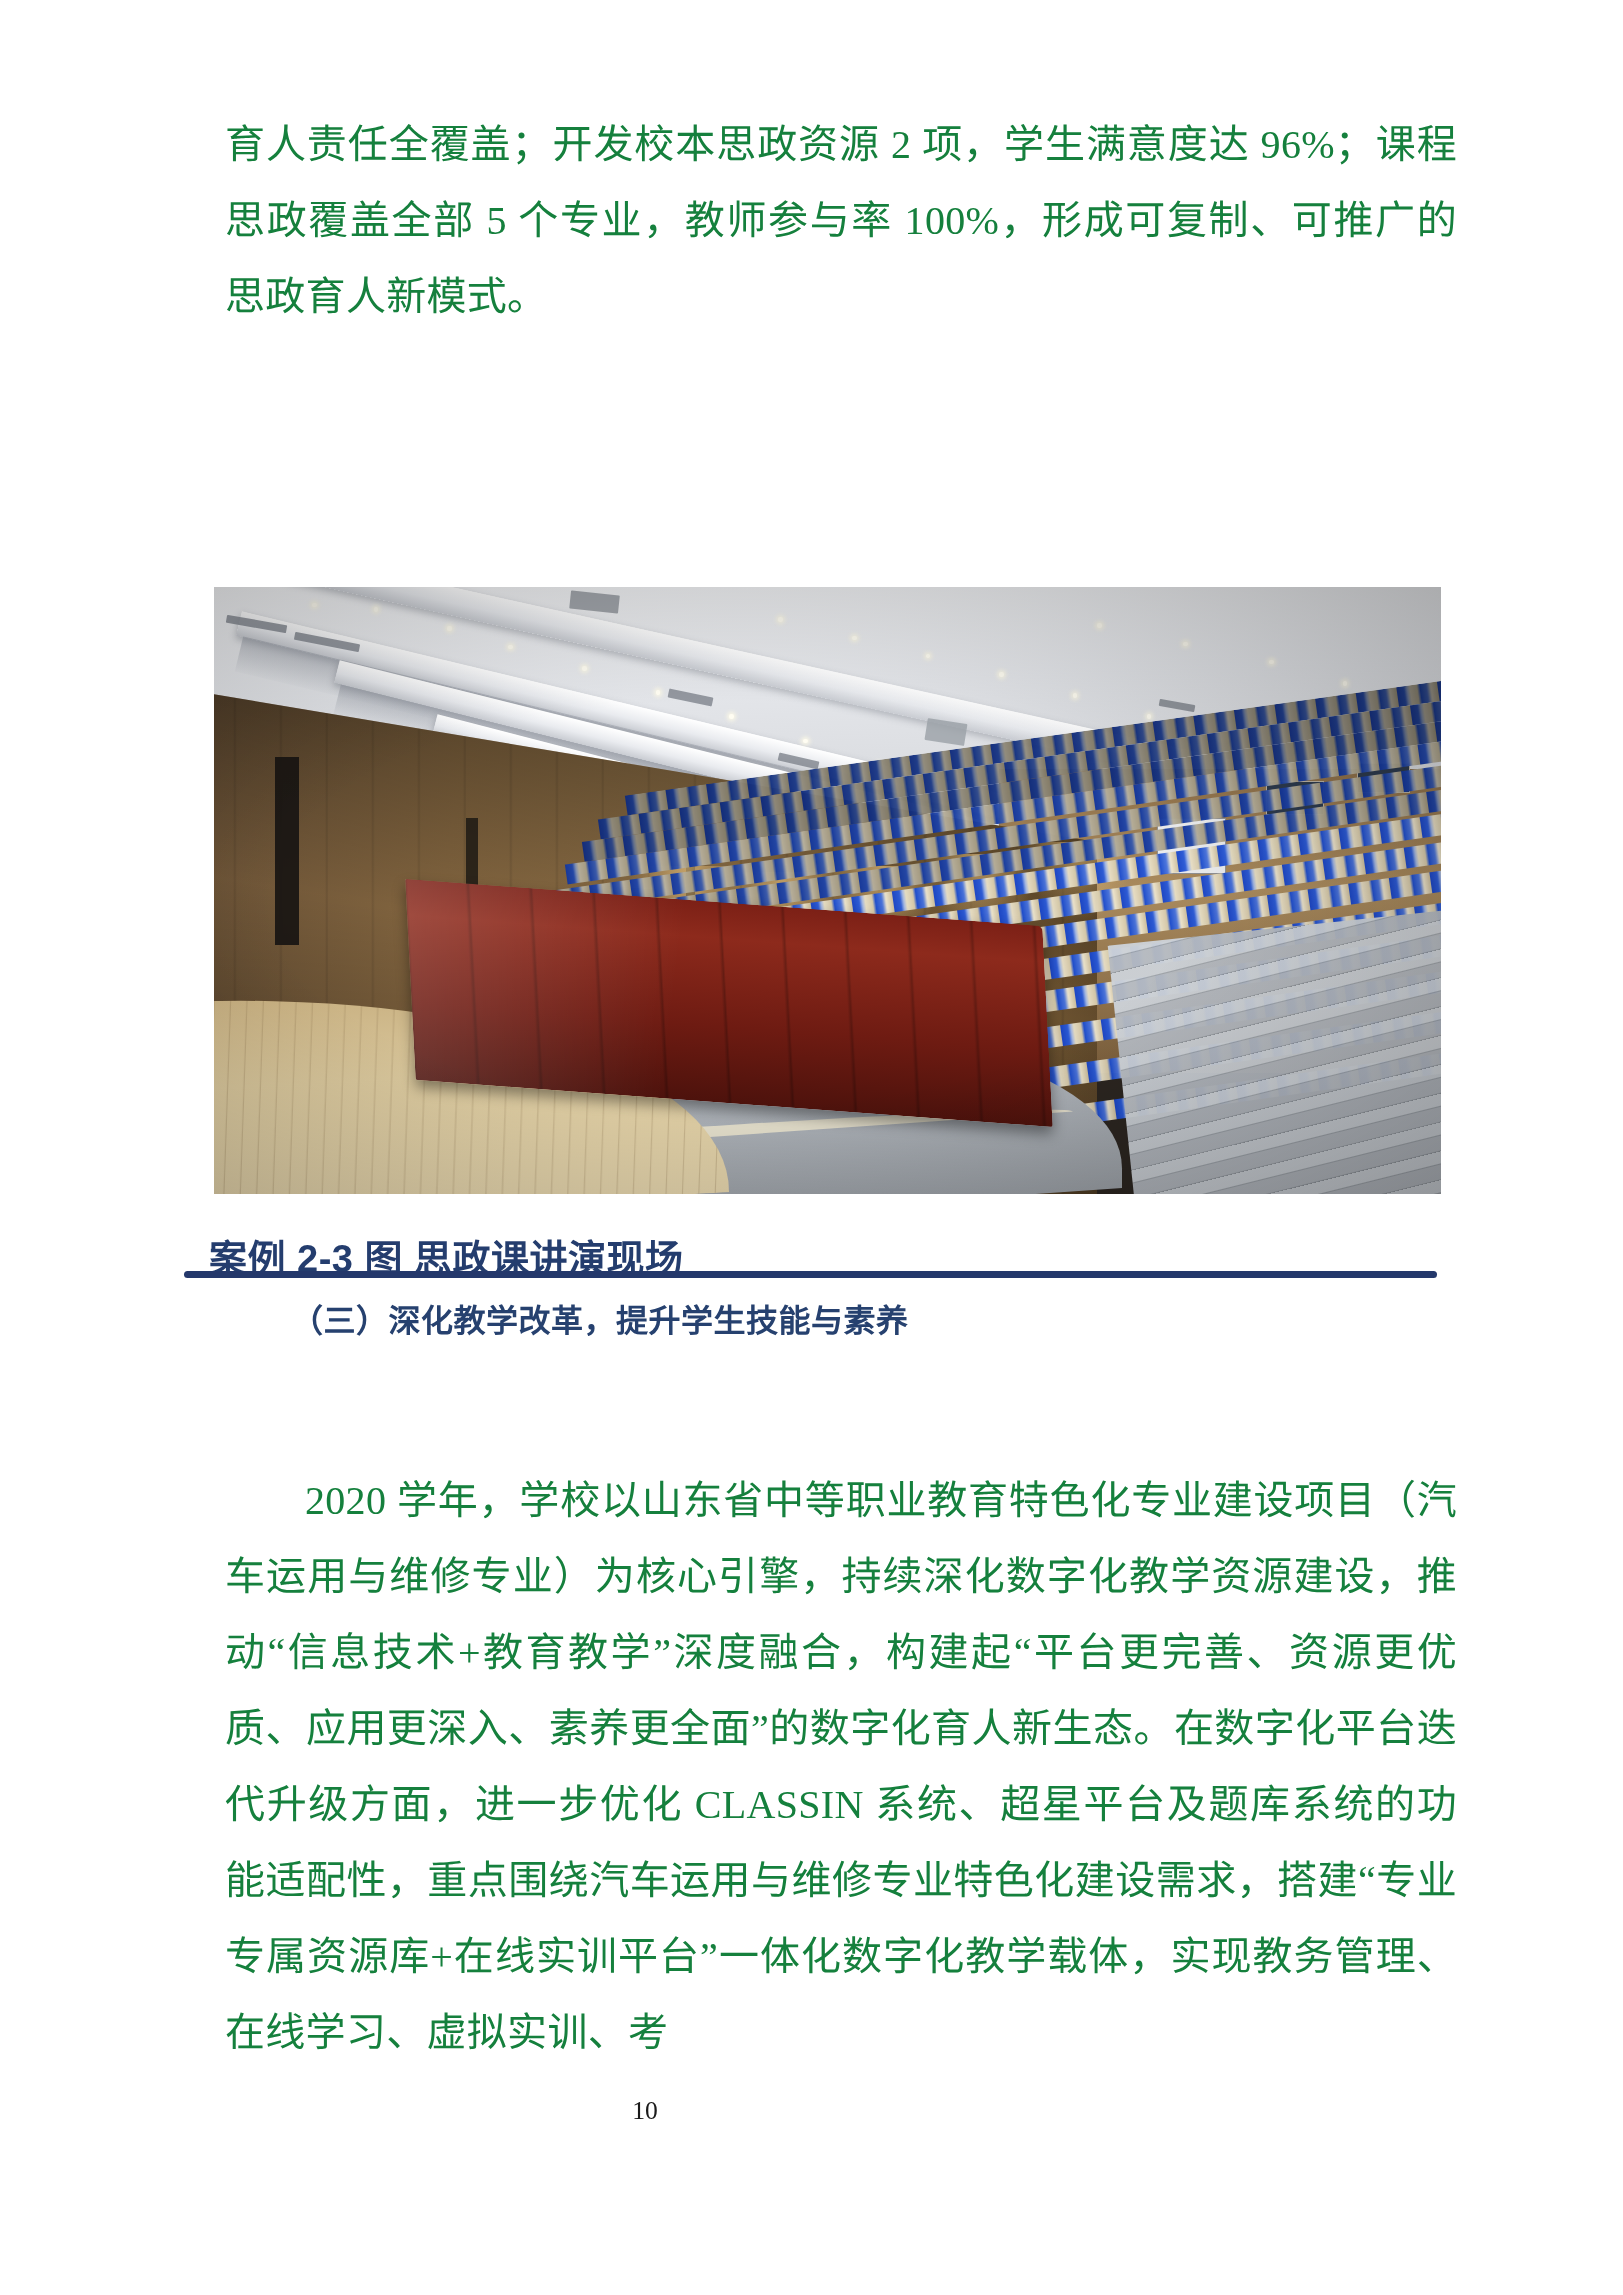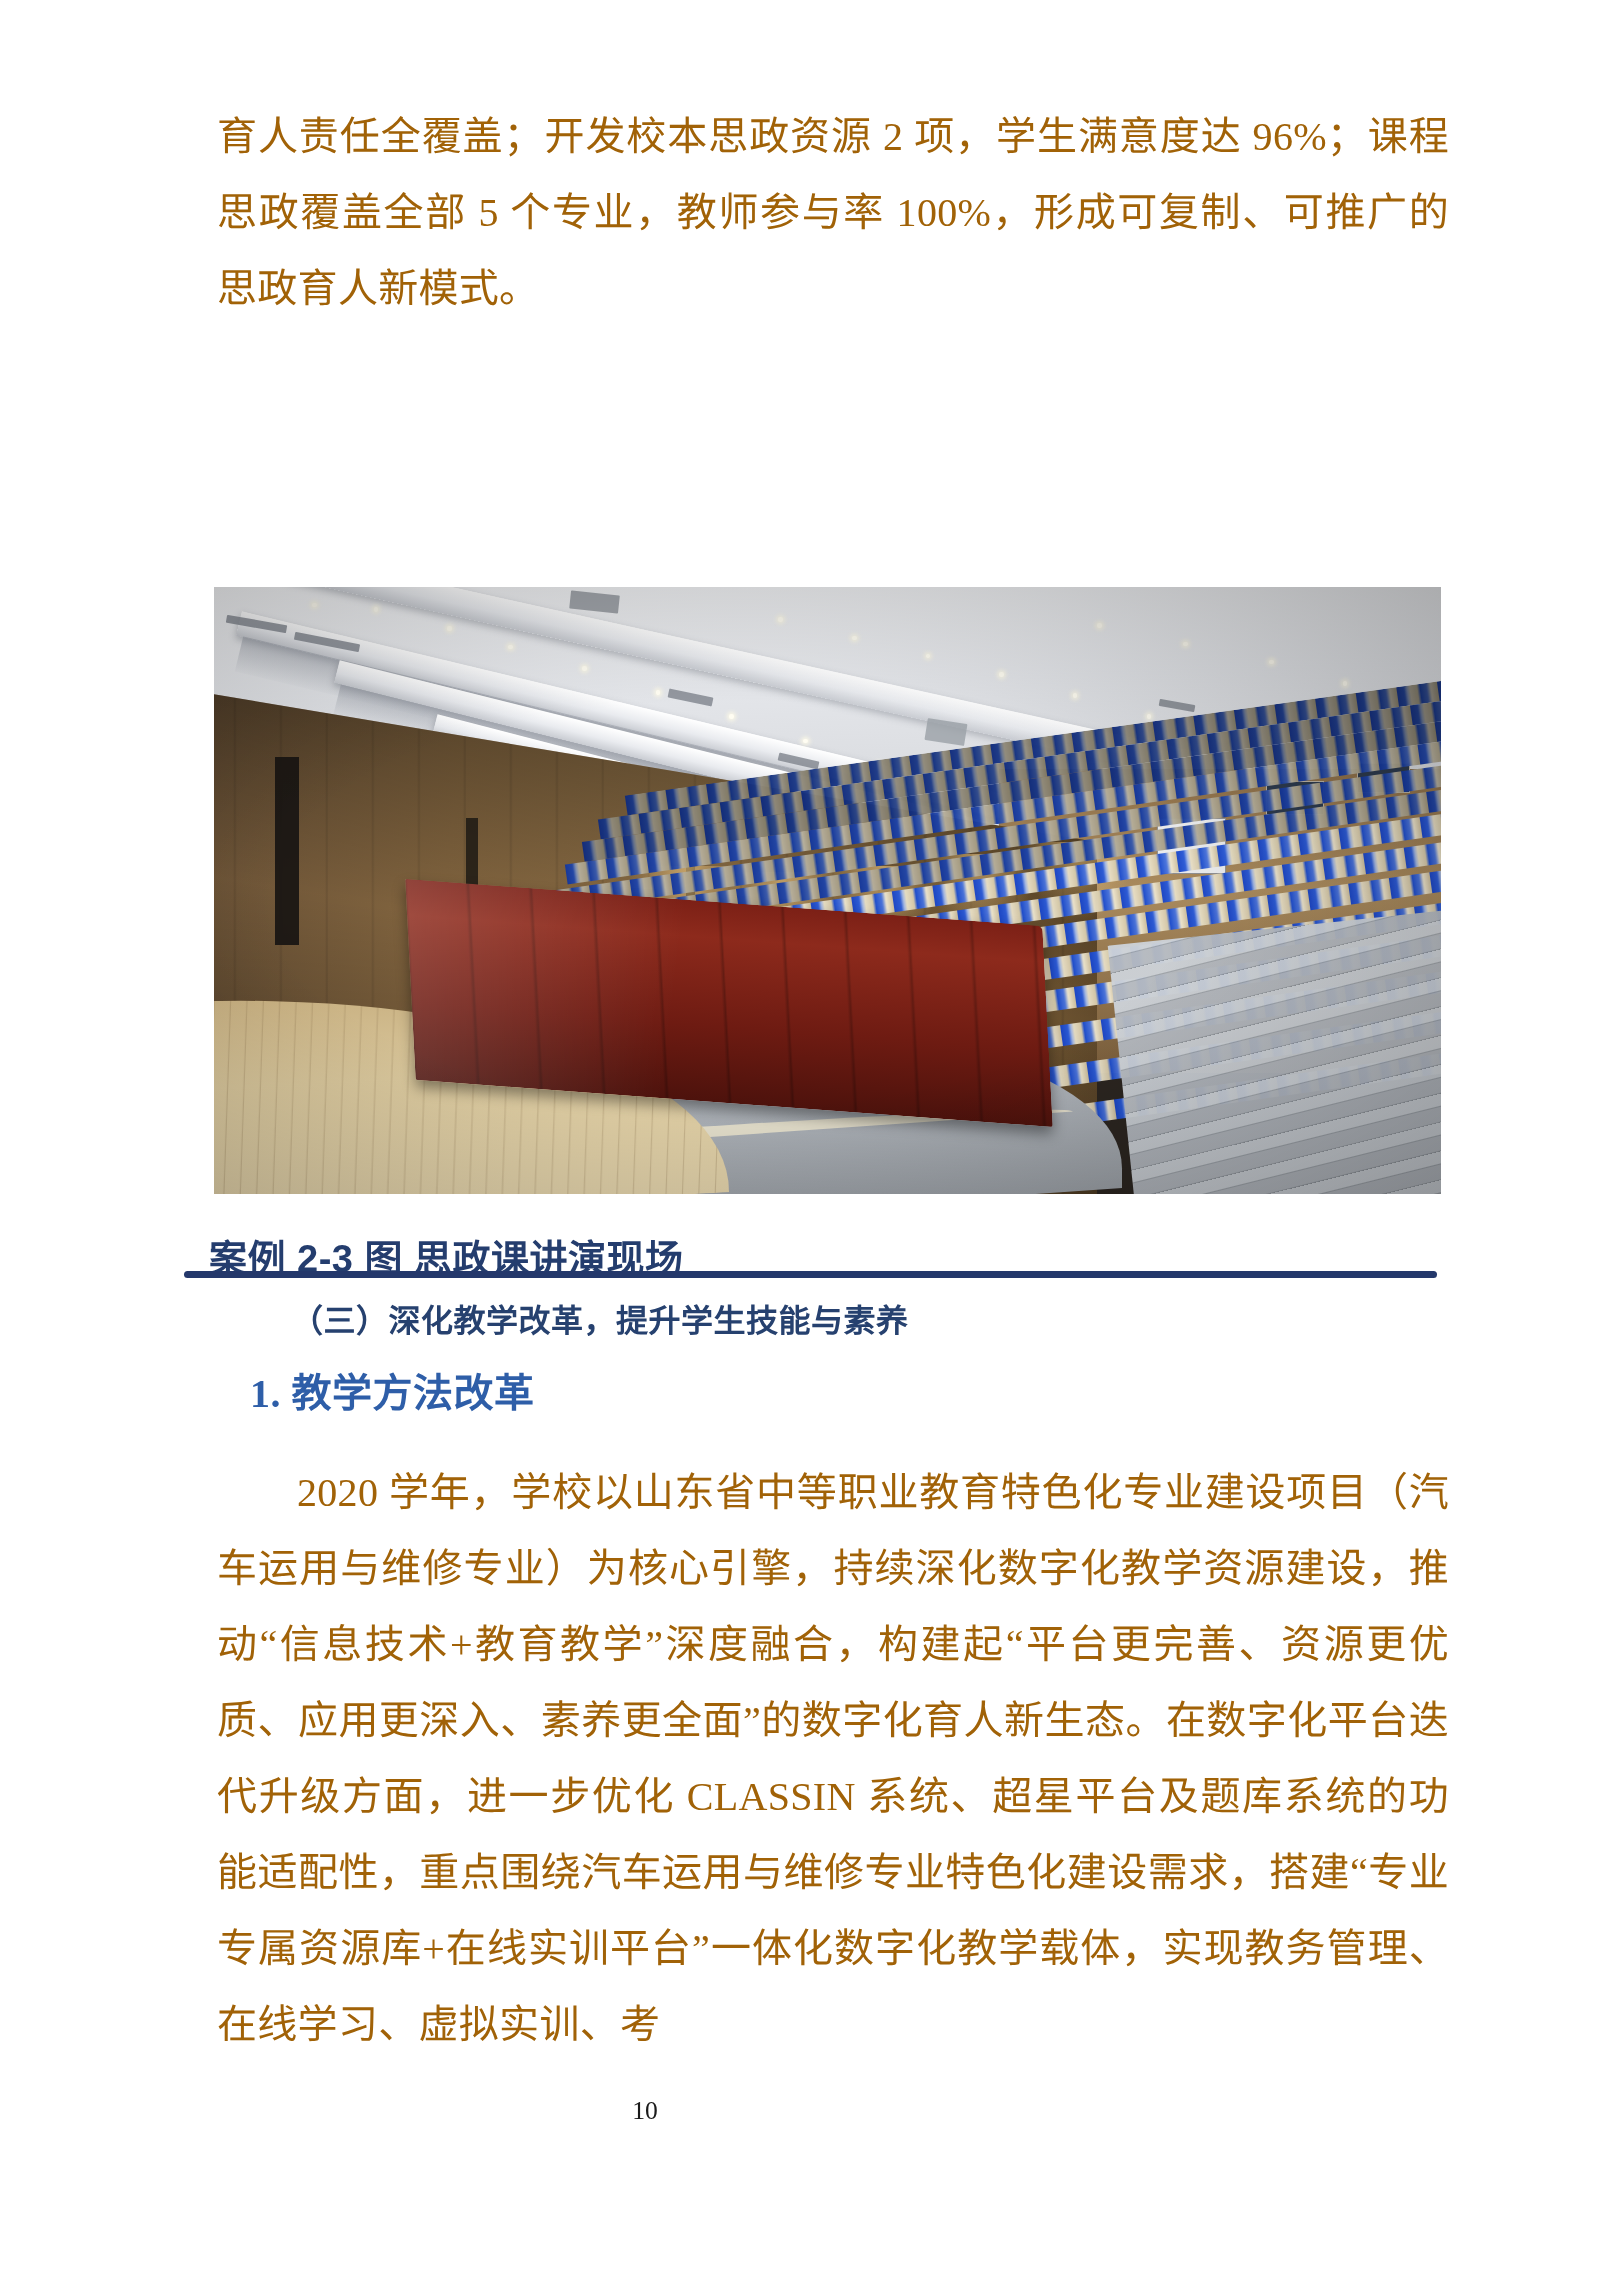--- a/index.html
+++ b/index.html
@@ -24,25 +24,25 @@
     position: absolute;
     left: 209px;
     top: 0;
     width: 1232px;
   }
 
   .body-para {
     font-family: "Liberation Serif", "DejaVu Serif", serif;
     font-size: 40px;
     line-height: 76px;
-    color: #a16207;
+    color: #15803d;
     text-align: justify;
     text-justify: inter-ideograph;
     letter-spacing: 0.3px;
-    margin: 8px;
+    margin: 16px;
   }
 
   .para-top {
     position: absolute;
     top: 91px;
     left: 0;
     width: 1232px;
   }
 
   .para-main {
@@ -433,18 +433,17 @@
       <div class="photo-vignette"></div>
     </div>
   </div>
 
   <div class="caption">案例 2-3 图 思政课讲演现场</div>
 
   <div class="rule"></div>
 
   <div class="heading-2">（三）深化教学改革，提升学生技能与素养</div>
 
-  <div class="heading-3">1. 教学方法改革</div>
 
   <div class="page-number">10</div>
 
 </div>
 
 
 </body></html>

